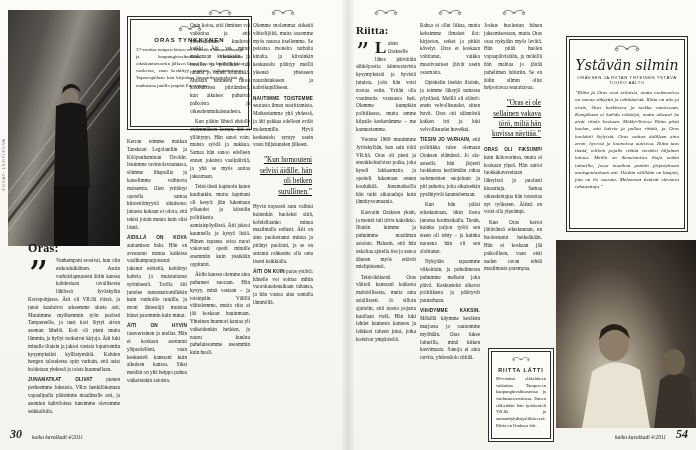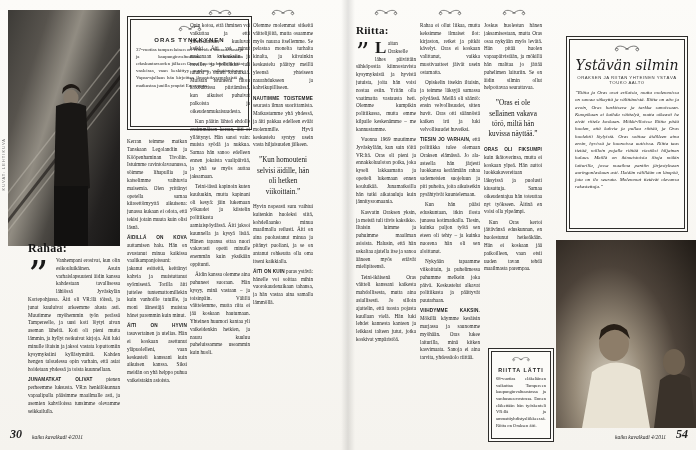--- a/index.html
+++ b/index.html
@@ -23,22 +23,22 @@
   .body-col p{margin:0 0 2.5px 0;text-indent:5px;}
   .body-col p.flush{text-indent:0;}
   .lead{font-family:"Liberation Sans","DejaVu Sans",sans-serif;font-weight:bold;font-size:4.7px;letter-spacing:0.15px;}
 
   .speaker{position:absolute;font-weight:bold;font-size:12px;letter-spacing:0.3px;color:#151515;}
   .bigquote{float:left;width:26px;font-size:40px;line-height:0.8;height:30px;color:#1a1a1a;
             font-family:"DejaVu Serif",serif;margin:2px 2px 0 0;}
   .bigquote.small{width:17px;font-size:26px;height:20px;}
   .dropcap{float:left;font-size:17px;line-height:0.85;font-weight:bold;margin:1px 1.5px 0 0;}
 
-  .pullquote{text-indent:0 !important;text-align:center;font-size:7.2px;line-height:1.45;
-             margin:6px 1px 6px 1px !important;color:#111;}
+  .pullquote{text-indent:0 !important;text-align:right;font-size:7.2px;line-height:1.45;
+             margin:6px 1px 6px 1px !important;color:#111;text-decoration:underline;}
 
   .framed{position:absolute;border:1px solid #2e2d2b;padding:2px;background:#fcfbf8;box-sizing:border-box;}
   .framed .inner{border:1px solid #2e2d2b;width:100%;height:100%;box-sizing:border-box;
                  padding:4px 5px;display:flex;flex-direction:column;align-items:center;overflow:hidden;}
   .box-title{font-family:"Liberation Sans",sans-serif;font-weight:bold;font-size:6px;letter-spacing:1px;
              text-align:center;margin:2px 0 3px 0;}
   .box-body{font-size:4.9px;line-height:1.45;text-align:justify;hyphens:auto;}
   .script-title{font-style:italic;font-size:14px;font-family:"DejaVu Serif",serif;text-align:center;margin:2px 0 2px 0;}
   .friend-sub{font-family:"Liberation Sans",sans-serif;font-size:4.3px;letter-spacing:0.5px;
               text-transform:uppercase;text-align:center;margin:0 0 4px 0;color:#333;}
@@ -85,21 +85,21 @@
     </div>
   </div>
 
   <svg class="flourish abs" style="left:198px;top:9px;" width="44" height="8" viewBox="0 0 64 10">
     <path d="M32 5 C27 0 19 0 17 4 C15 7 19 9 20 6 C21 4 18 3 17 5 M32 5 C37 0 45 0 47 4 C49 7 45 9 44 6 C43 4 46 3 47 5 M30 5 h4" stroke="#3a3a3a" stroke-width="0.9" fill="none" stroke-linecap="round"></path>
   </svg>
   <svg class="flourish abs" style="left:261px;top:9px;" width="44" height="8" viewBox="0 0 64 10">
     <path d="M32 5 C27 0 19 0 17 4 C15 7 19 9 20 6 C21 4 18 3 17 5 M32 5 C37 0 45 0 47 4 C49 7 45 9 44 6 C43 4 46 3 47 5 M30 5 h4" stroke="#3a3a3a" stroke-width="0.9" fill="none" stroke-linecap="round"></path>
   </svg>
 
-  <div class="speaker" style="left:28px;top:241px;">Rahaa:</div>
+  <div class="speaker" style="left:28px;top:241px;">Oras:</div>
 
   <div class="body-col" style="left:28px;top:257px;width:92px;height:175px;">
     <span class="bigquote">”</span>
     <p class="flush"><span>Vanhempani erosivat, kun olin esikouluikäinen. Asuin varhaislapsuuteni äidin kanssa kahdestaan tavallisessa lähiössä Jyväskylän Kortepohjassa. Äiti oli VR:llä töissä, ja junat kuuluivat arkeemme alusta asti. Muutimme myöhemmin työn perässä Tampereelle, ja uusi koti löytyi aivan aseman läheltä. Koti oli pieni mutta lämmin, ja hyllyt notkuivat kirjoja. Äiti luki minulle iltaisin ja jaksoi vastata loputtomiin kysymyksiini kyllästymättä. Kahden hengen taloudessa opin varhain, että asiat hoidetaan yhdessä ja toista kuunnellaan.</span></p>
     <p class="flush"><strong class="lead">JUNAMATKAT OLIVAT</strong>
       <span>pienen perheemme luksusta. VR:n henkilökunnan vapaalipulla pääsimme maailmalle asti, ja asemien kahviloissa tunsimme olevamme seikkailulla.</span></p>
   </div>
 
   <div class="body-col" style="left:127px;top:138px;width:60px;height:294px;">
     <p class="flush"><span>Kerran teimme matkan Tanskaan Legolandiin ja Kööpenhaminan Tivoliin. Istuimme ravintolavaunussa, söimme lihapullia ja katselimme vaihtuvia maisemia. Olen yrittänyt opetella samaa kiireettömyyttä aikuisena: junassa kukaan ei odota, että tekisi jotain muuta kuin olisi läsnä.</span></p>
@@ -113,21 +113,21 @@
     <p class="flush"><span>Opin kotoa, että ihminen voi vaikuttaa ja että yhteiskuntaan kuuluvat kaikki. Äiti vei minut mukanaan kokouksiin ja toreille, ja politiikka tuli tutuksi jo ennen kouluikää. Muistan istuneeni liiton kokouksissa piirtämässä, kun aikuiset puhuivat palkoista ja oikeudenmukaisuudesta.</span></p>
     <p><span>Kun päätin lähteä ehdolle ensimmäisen kerran, äiti ei yllättynyt. Hän sanoi vain: muista syödä ja nukkua. Samaa hän sanoo edelleen ennen jokaista vaalipäivää, ja yhä se myös auttaa jaksamaan.</span></p>
     <p><span>Teini-iässä kapinoin kuten kuuluukin, mutta kapinani oli kesyä: jäin lukemaan yökaudet ja kiistelin politiikasta aamiaispöydässä. Äiti jaksoi kuunnella ja kysyä lisää. Hänen tapansa ottaa nuori vakavasti opetti minulle enemmän kuin yksikään oppitunti.</span></p>
     <p><span>Äidin kanssa olemme aina puhuneet suoraan. Hän kysyy, minä vastaan – ja toisinpäin. Välillä väittelemme, mutta riita ei jää koskaan hautumaan. Yhteinen huumori kantaa yli vaikeidenkin hetkien, ja nauru kuuluu puheluissamme useammin kuin huoli.</span></p>
   </div>
 
   <div class="body-col" style="left:253px;top:22px;width:60px;height:410px;">
     <p class="flush"><span>Olemme molemmat sitkeitä väittelijöitä, mutta osaamme myös nauraa itsellemme. Se pelastaa monelta turhalta kinalta, ja kiivainkin keskustelu päättyy meillä yleensä yhteiseen naurahdukseen ja kahvikupilliseen.</span></p>
     <p class="flush"><strong class="lead">NAUTIMME TOISTEMME</strong>
       <span>seurasta ilman suorittamista. Matkustamme yhä yhdessä, ja äiti pakkaa edelleen eväät molemmille. Hyvä keskustelu syntyy usein vasta hiljaisuuden jälkeen.</span></p>
-    <p class="pullquote">”Kun homouteni selvisi äidille, hän oli hetken viikoittain.”</p>
+    <p class="pullquote">”Kun homouteni selvisi äidille, hän oli hetken surullinen.”</p>
     <p class="flush"><span>Hyvin nopeasti suru vaihtui kuitenkin huoleksi siitä, kohdellaanko minua maailmalla reilusti. Äiti on aina puolustanut minua ja pitänyt puoliani, ja se on antanut rohkeutta olla oma itseni kaikkialla.</span></p>
     <p class="flush"><strong class="lead">ÄITI ON KUIN</strong>
       <span>paras ystävä: hänelle voi soittaa mihin vuorokaudenaikaan tahansa, ja hän vastaa aina samalla lämmöllä.</span></p>
   </div>
 
   <div class="folio" style="left:10px;">
     <span class="num">30</span>
     <span>kaiku kavalkadi 4/2011</span>
   </div>
 

